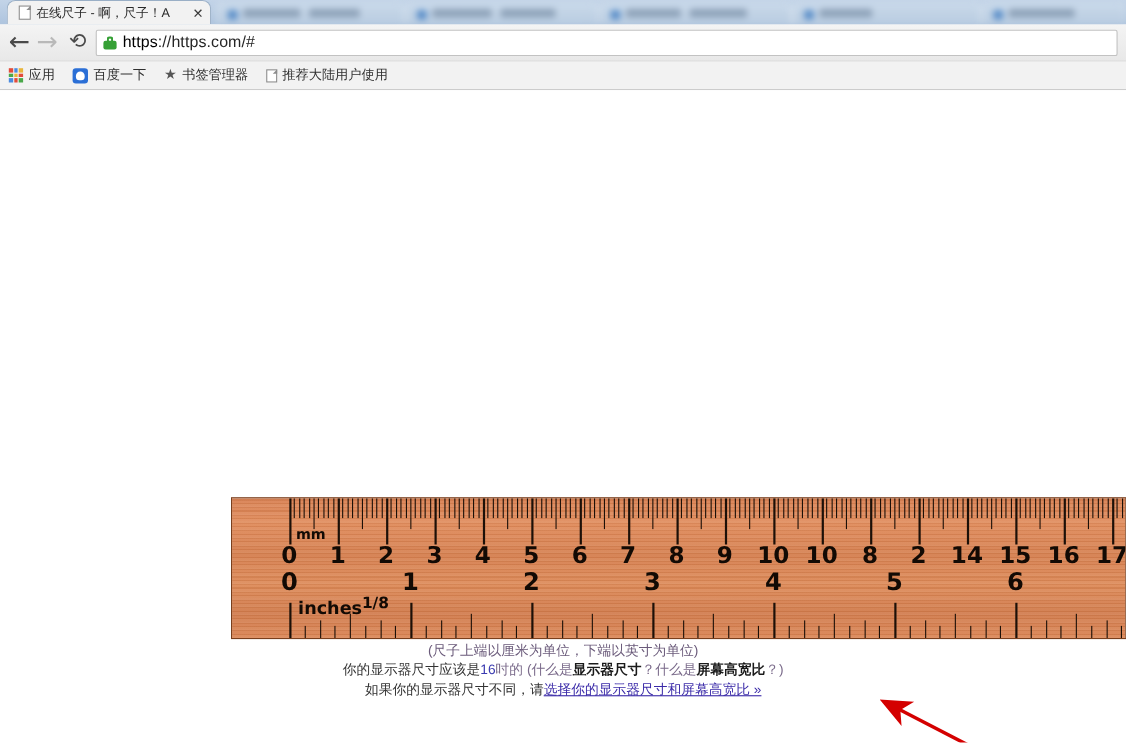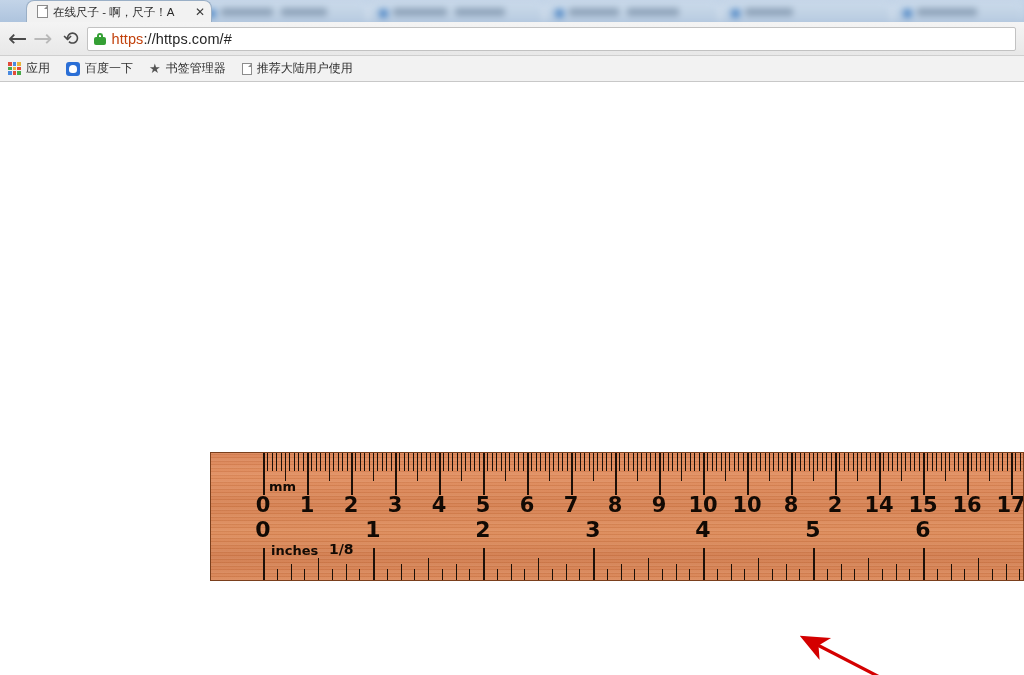--- a/index.html
+++ b/index.html
@@ -37,21 +37,20 @@
 
   .tab-active {
     position: absolute; left: 6px; top: 0px;
     width: 186px; height: 22px;
     background: #f2f2f2;
     border-top-left-radius: 8px; border-top-right-radius: 8px;
     border: 1px solid #9aafc6; border-bottom: none;
     display: flex; align-items: center;
     padding: 0 6px;
     z-index: 5;
-    margin-left: 20px;
   }
   .tab-active .page-icon {
     width: 11px; height: 13px; margin: 0 5px 0 4px;
     border: 1px solid #8c8c8c; background: #fff; position: relative; flex: none;
   }
   .tab-active .page-icon:after {
     content:""; position:absolute; right:-1px; top:-1px;
     border-width: 0 0 4px 4px; border-style: solid;
     border-color: transparent transparent #8c8c8c transparent;
   }
@@ -89,21 +88,21 @@
   .lock {
     width: 12px; height: 12px; margin-right: 5px; position: relative; flex: none;
   }
   .lock .body { position:absolute; bottom:0; left:0; width:12px; height:8px; background:#35a035; border-radius:2px; }
   .lock .shackle {
     position:absolute; top:0; left:3px; width:6px; height:6px;
     border:2px solid #35a035; border-bottom:none;
     border-top-left-radius:4px; border-top-right-radius:4px;
   }
   .urltext { font-size: 14.5px; color: #262626; letter-spacing: .1px; }
-  .urltext .scheme { color: #c2410c; }
+  .urltext .scheme { color: #000000; }
 
   .bookmarks {
     height: 26px;
     background: #f2f2f2;
     border-bottom: 1px solid #c8c8c8;
     display: flex; align-items: center;
     padding: 0 8px;
     font-size: 12px; color: #303030;
   }
   .bm { display: flex; align-items: center; margin-right: 16px; cursor: pointer; white-space: nowrap; }
@@ -524,25 +523,30 @@
           <div class="tick" style="left:780.75px;top:116px;height:13px;"></div>
           <div class="tick" style="left:794.50px;top:111px;height:18px;"></div>
           <div class="tick" style="left:808.25px;top:116px;height:13px;"></div>
           <div class="num" style="left:52.00px;top:64px;font-size:22px;">0</div>
           <div class="num" style="left:162.00px;top:64px;font-size:22px;">1</div>
           <div class="num" style="left:272.00px;top:64px;font-size:22px;">2</div>
           <div class="num" style="left:382.00px;top:64px;font-size:22px;">3</div>
           <div class="num" style="left:492.00px;top:64px;font-size:22px;">4</div>
           <div class="num" style="left:602.00px;top:64px;font-size:22px;">5</div>
           <div class="num" style="left:712.00px;top:64px;font-size:22px;">6</div>
-          <div class="lbl" style="left:60px;top:90px;font-size:13px;">inches</div>
+          <div class="lbl" style="left:60px;top:90px;font-size:16px;">inches</div>
           <div class="lbl" style="left:118px;top:88px;font-size:14px;">1/8</div>
         </div>
     </div>
 
+    <div class="notes">
+      <div class="l1">(尺子上端以厘米为单位，下端以英寸为单位)</div>
+      <div><span>你的显示器尺寸应该是</span><span class="num16">16</span><span class="paren">吋的 (什么是</span><b>显示器尺寸</b><span class="paren">？什么是</span><b>屏幕高宽比</b><span class="paren">？)</span></div>
+      <div><span>如果你的显示器尺寸不同，请</span><a href="#">选择你的显示器尺寸和屏幕高宽比 »</a></div>
+    </div>
 
     <svg class="arrow" width="160" height="90">
       <defs>
         <marker id="ah" markerWidth="9" markerHeight="9" refX="7.5" refY="4.5" orient="auto">
           <path d="M9,4.5 L0,0.6 L2.4,4.5 L0,8.4 Z" fill="#d40000"></path>
         </marker>
       </defs>
       <line x1="136" y1="74" x2="14" y2="11" stroke="#d40000" stroke-width="3.2" marker-end="url(#ah)"></line>
     </svg>
 

